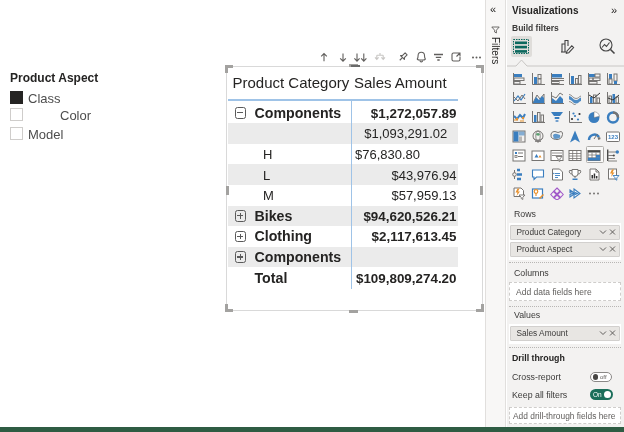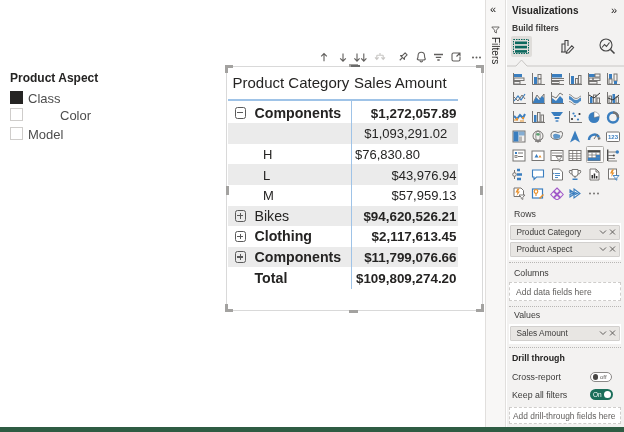--- a/index.html
+++ b/index.html
@@ -67,32 +67,31 @@
 <div class="abs" style="left:355px;top:133.4px;width:101.5px;transform:translateY(-50%);font-size:13.0px;font-weight:normal;color:#252423;text-align:center;">$1,093,291.02</div>
 <div class="abs" style="left:263px;top:154.0px;transform:translateY(-50%);font-size:13px;color:#252423;">H</div>
 <div class="abs" style="left:355px;top:154.0px;width:101.5px;transform:translateY(-50%);font-size:13.0px;font-weight:normal;color:#252423;">$76,830.80</div>
 <div class="abs" style="left:263px;top:174.6px;transform:translateY(-50%);font-size:13px;color:#252423;">L</div>
 <div class="abs" style="left:355px;top:174.6px;width:101.5px;transform:translateY(-50%);font-size:13.0px;font-weight:normal;color:#252423;text-align:right;">$43,976.94</div>
 <div class="abs" style="left:263px;top:195.2px;transform:translateY(-50%);font-size:13px;color:#252423;">M</div>
 <div class="abs" style="left:355px;top:195.2px;width:101.5px;transform:translateY(-50%);font-size:13.0px;font-weight:normal;color:#252423;text-align:right;">$57,959.13</div>
 <div class="abs" style="left:234.5px;top:210.0px;width:11.5px;height:11.5px;border:1.2px solid #5a5a5a;border-radius:2.5px;"></div>
 <div class="abs" style="left:237.4px;top:215.1px;width:5.8px;height:1.4px;background:#5a5a5a;"></div>
 <div class="abs" style="left:239.6px;top:212.9px;width:1.4px;height:5.8px;background:#5a5a5a;"></div>
-<div class="abs" style="left:254.5px;top:215.8px;transform:translateY(-50%);font-size:14.2px;font-weight:normal;color:#252423;">Bikes</div>
+<div class="abs" style="left:254.5px;top:215.8px;transform:translateY(-50%);font-size:14.2px;font-weight:bold;color:#252423;">Bikes</div>
 <div class="abs" style="left:355px;top:215.8px;width:101.5px;transform:translateY(-50%);font-size:13.4px;font-weight:bold;color:#252423;text-align:right;">$94,620,526.21</div>
 <div class="abs" style="left:234.5px;top:230.6px;width:11.5px;height:11.5px;border:1.2px solid #5a5a5a;border-radius:2.5px;"></div>
 <div class="abs" style="left:237.4px;top:235.7px;width:5.8px;height:1.4px;background:#5a5a5a;"></div>
 <div class="abs" style="left:239.6px;top:233.5px;width:1.4px;height:5.8px;background:#5a5a5a;"></div>
 <div class="abs" style="left:254.5px;top:236.4px;transform:translateY(-50%);font-size:14.2px;font-weight:bold;color:#252423;">Clothing</div>
 <div class="abs" style="left:355px;top:236.4px;width:101.5px;transform:translateY(-50%);font-size:13.4px;font-weight:bold;color:#252423;text-align:right;">$2,117,613.45</div>
 <div class="abs" style="left:234.5px;top:251.2px;width:11.5px;height:11.5px;border:1.2px solid #5a5a5a;border-radius:2.5px;"></div>
 <div class="abs" style="left:237.4px;top:256.3px;width:5.8px;height:1.4px;background:#5a5a5a;"></div>
 <div class="abs" style="left:239.6px;top:254.1px;width:1.4px;height:5.8px;background:#5a5a5a;"></div>
 <div class="abs" style="left:254.5px;top:257.0px;transform:translateY(-50%);font-size:14.2px;font-weight:bold;color:#252423;">Components</div>
-<div class="abs" style="left:355px;top:257.0px;width:101.5px;transform:translateY(-50%);font-size:13.4px;font-weight:bold;color:#252423;text-align:right;">$11,799,076.66</div>
 <div class="abs" style="left:254.5px;top:277.6px;transform:translateY(-50%);font-size:14.2px;font-weight:bold;color:#252423;">Total</div>
 <div class="abs" style="left:355px;top:277.6px;width:101.5px;transform:translateY(-50%);font-size:13.4px;font-weight:bold;color:#252423;text-align:right;">$109,809,274.20</div>
 <div class="abs" style="left:485px;top:0;width:21px;height:427px;background:#f8f7f6;border-left:1px solid #e1dfdd;border-right:1px solid #e1dfdd;"></div>
 <div class="abs" style="left:490px;top:3px;font-size:11px;color:#252423;">«</div>
 <svg class="abs" style="left:491px;top:26px;" width="9" height="8" viewBox="0 0 9 8">
       <path d="M0.8 1 h7.4 l-2.8 3.2 v2.8 l-1.8-1 v-1.8 z" stroke="#605e5c" stroke-width="0.9" fill="none"></path>
     </svg>
 <div class="abs" style="left:489.5px;top:37px;font-size:10px;color:#252423;writing-mode:vertical-rl;">Filters</div>
 <div class="abs" style="left:507px;top:0;width:117px;height:427px;background:#f3f2f1;"></div>
 <div class="abs" style="left:512px;top:5px;font-size:10px;font-weight:bold;color:#252423;">Visualizations</div>

